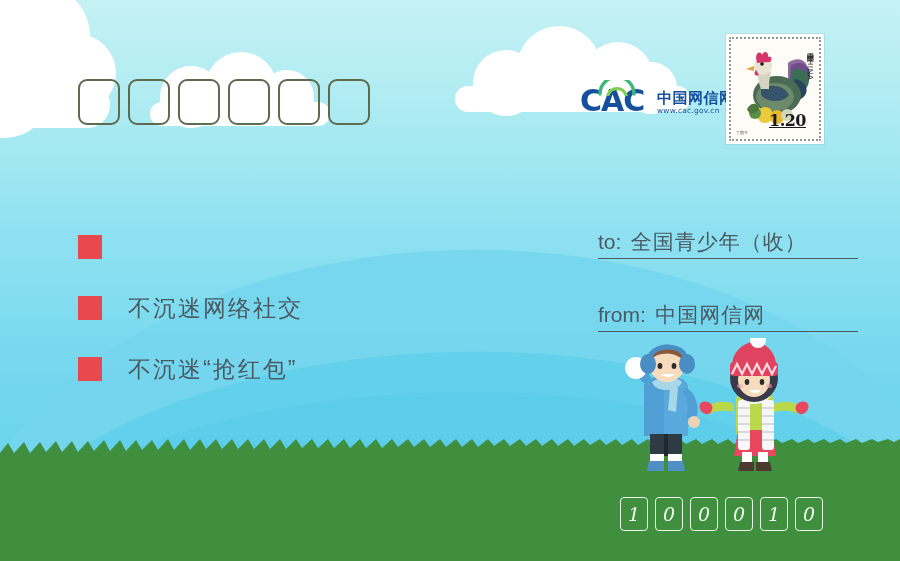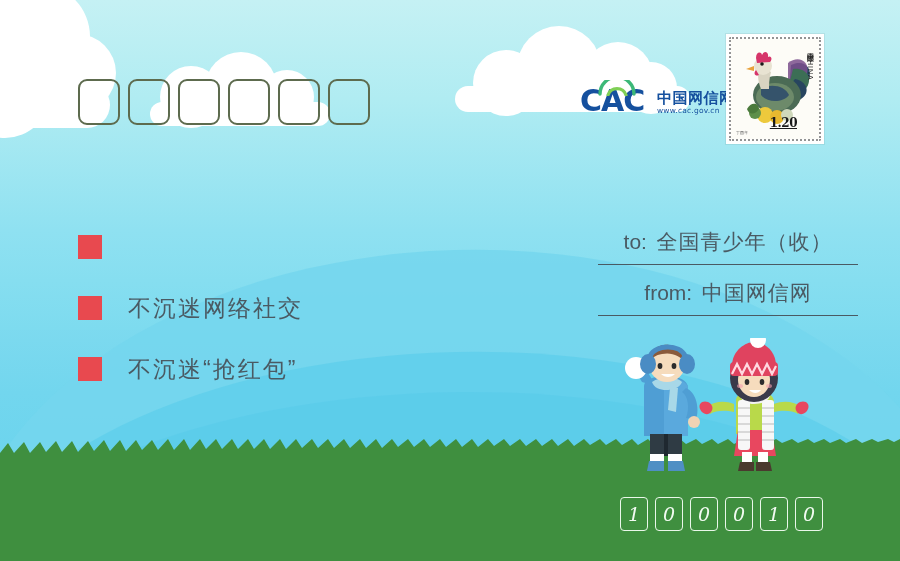--- a/index.html
+++ b/index.html
@@ -93,21 +93,21 @@
   }
   #stamp .perf{
     position:absolute;inset:3px;border:2.5px dotted #3b3b3b;opacity:.55;border-radius:2px;
   }
   #stamp .stamp-inner{position:relative;width:100%;height:100%;overflow:hidden;background:#fdfdfb;}
   #stamp .stamp-vert{
     position:absolute;right:4px;top:8px;
     writing-mode:vertical-rl;font-size:7px;color:#222;letter-spacing:1px;
   }
   #stamp .stamp-denom{
-    position:absolute;right:22px;bottom:9px;font-size:12px;color:#1a1a1a;
+    position:absolute;right:13px;bottom:9px;font-size:16px;color:#1a1a1a;
     font-family:"DejaVu Serif",serif;font-weight:bold;letter-spacing:-.5px;text-decoration:underline;
   }
   #stamp .stamp-tiny{
     position:absolute;left:5px;bottom:4px;font-size:4px;color:#555;
   }
 
   
   #headline{
     position:absolute;left:78px;top:177px;
     font-size:26px;font-weight:bold;color:#f4616f;
@@ -119,23 +119,22 @@
   #bullet-list .bullet-square{
     width:24px;height:24px;background:#e8494f;flex:0 0 auto;margin-right:26px;
   }
   #bullet-list .bullet-text{
     font-size:23px;color:#4a5a63;letter-spacing:2px;white-space:nowrap;font-weight:500;
   }
 
   
   #address-block{position:absolute;left:598px;top:228px;width:260px;}
   #address-block .addr-line{
-    position:relative;border-bottom:1.6px solid #4a5a63;padding-bottom:8px;margin-bottom:14px;
+    position:relative;border-bottom:1.6px solid #4a5a63;padding-bottom:2px;margin-bottom:42px;
     white-space:nowrap;
-    text-align:center;
   }
   #address-block .addr-label{
     font-size:21px;color:#4a5a63;font-family:"Liberation Sans",sans-serif;
   }
   #address-block .addr-value{
     font-size:21px;color:#4a5a63;letter-spacing:1px;margin-left:5px;
   }
 
   
   #kids{position:absolute;left:606px;top:338px;width:250px;height:140px;}

